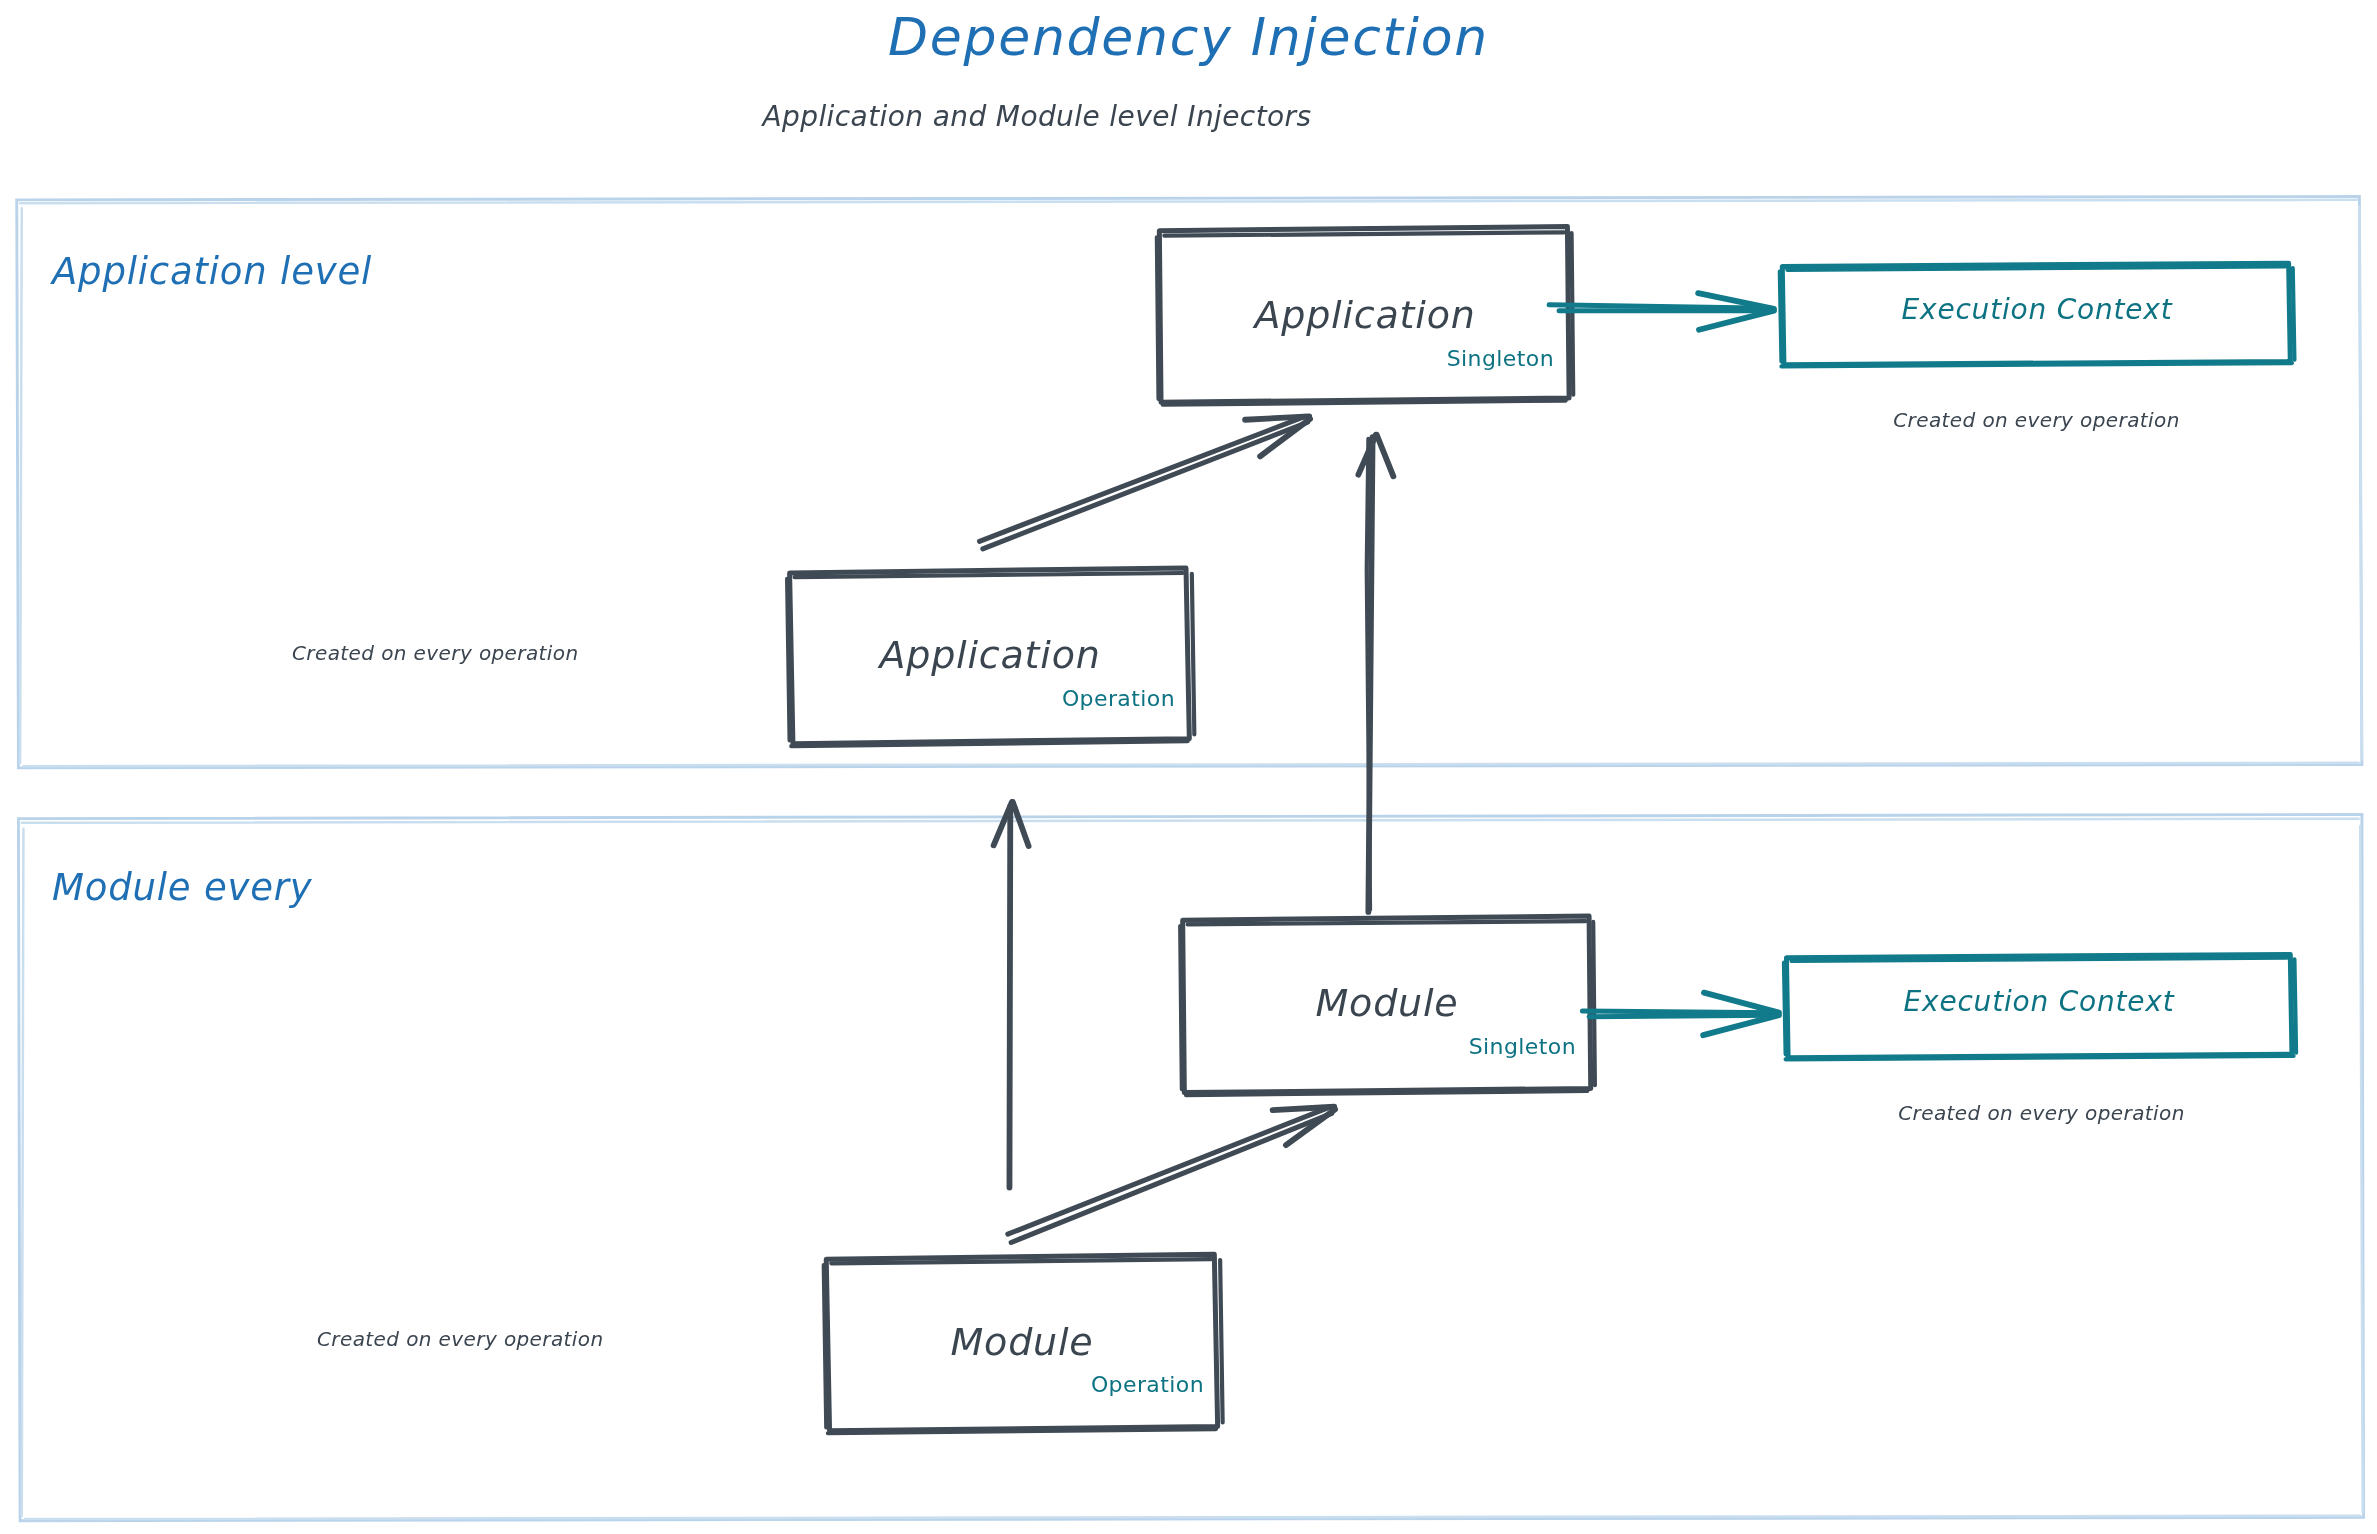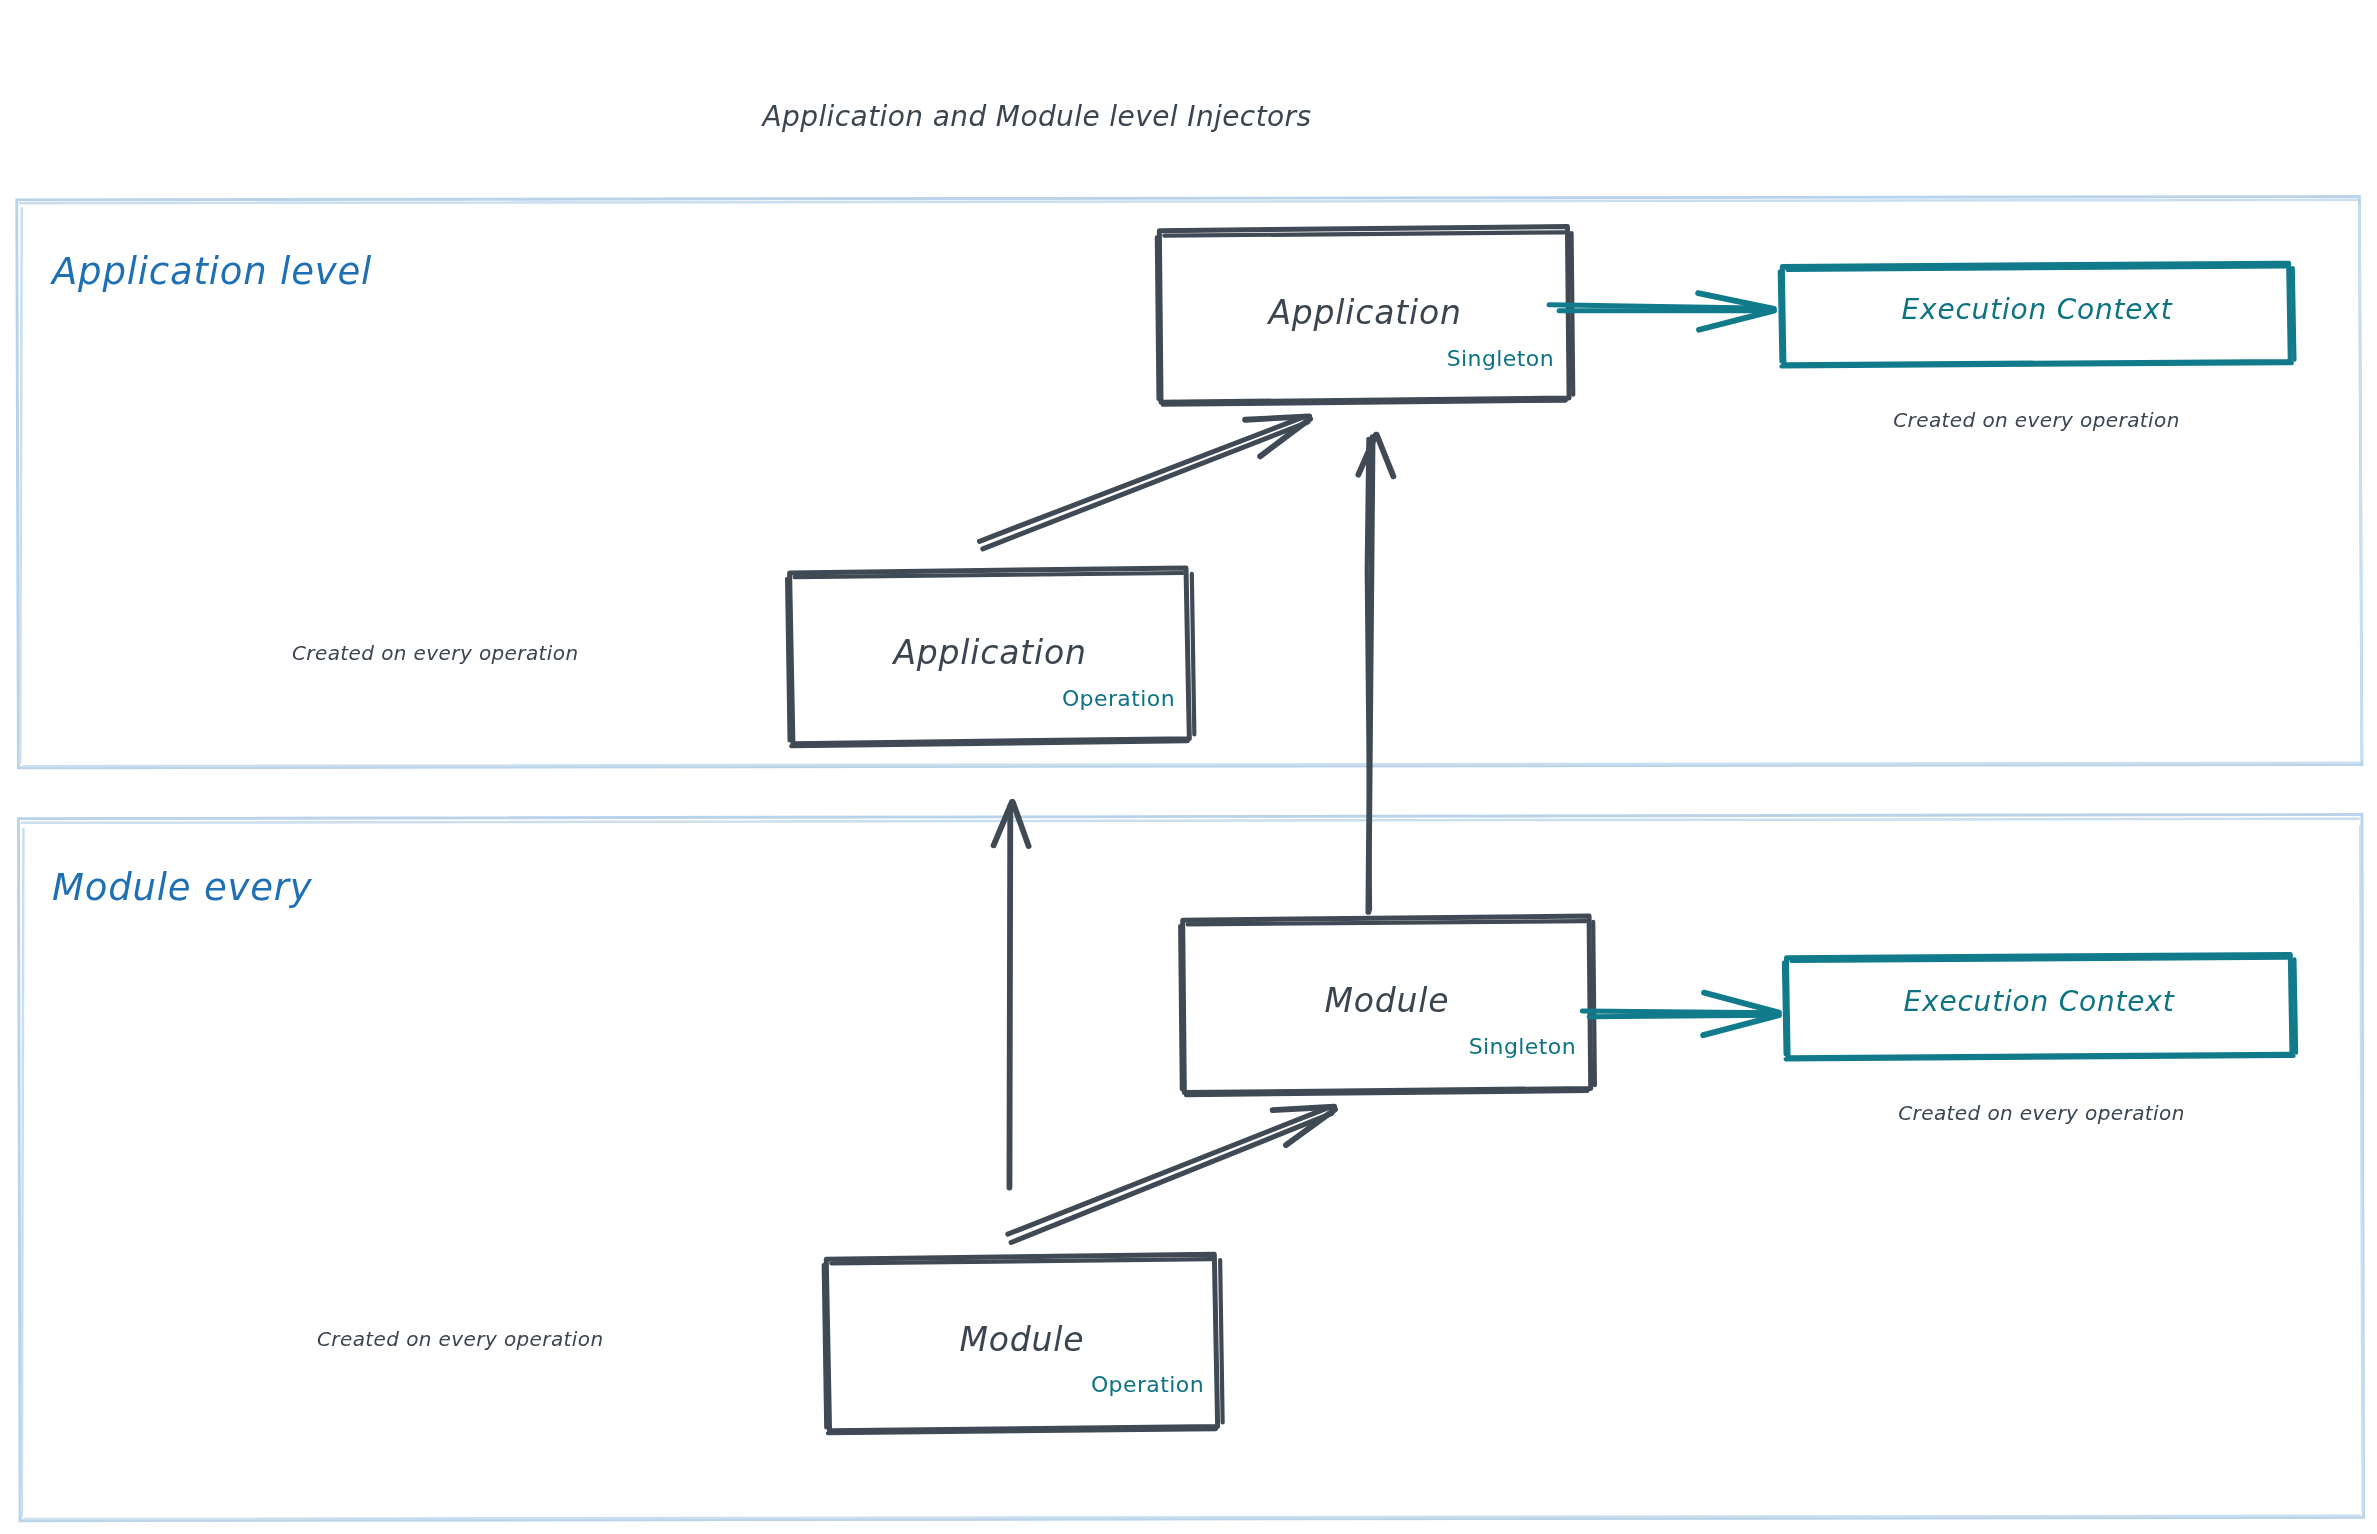--- a/index.html
+++ b/index.html
@@ -47,21 +47,21 @@
     letter-spacing: 0.4px;
   }
   .zone-label {
     color: #1f6fb4;
     font-size: 37px;
     font-style: italic;
     letter-spacing: 0.8px;
   }
   .node-title {
     color: #3b4550;
-    font-size: 33px;
+    font-size: 38px;
     font-style: italic;
     letter-spacing: 0.8px;
   }
   .node-sub {
     color: #0d7383;
     font-size: 22px;
     letter-spacing: 0.4px;
   }
   .ctx-title {
     color: #0d7383;
@@ -75,20 +75,21 @@
     font-style: italic;
     letter-spacing: 0.4px;
   }
   .ctr { text-align: center; }
 </style>
 </head>
 <body>
 
 <div class="canvas">
 
+  <div class="txt title ctr" style="left:0; top:6.7px; width:2377px;">Dependency Injection</div>
   <div class="txt subtitle ctr" style="left:0; top:100px; width:2074px;">Application and Module level Injectors</div>
 
   <svg class="layer" viewBox="0 0 2854 1842">
 
     <g>
       <path d="M20,240 L2833,236 L2836,918 L22,922 Z" fill="none" stroke="#b9d3ea" stroke-width="3.5" stroke-linecap="round"></path>
       <path d="M24,244 L2830,240" fill="none" stroke="#c9deef" stroke-width="3" stroke-linecap="round"></path>
       <path d="M2833,248 L2836,912" fill="none" stroke="#c9deef" stroke-width="3" stroke-linecap="round"></path>
       <path d="M28,920 L2832,916" fill="none" stroke="#c9deef" stroke-width="3" stroke-linecap="round"></path>
       <path d="M26,250 L24,916" fill="none" stroke="#c9deef" stroke-width="3" stroke-linecap="round"></path>

